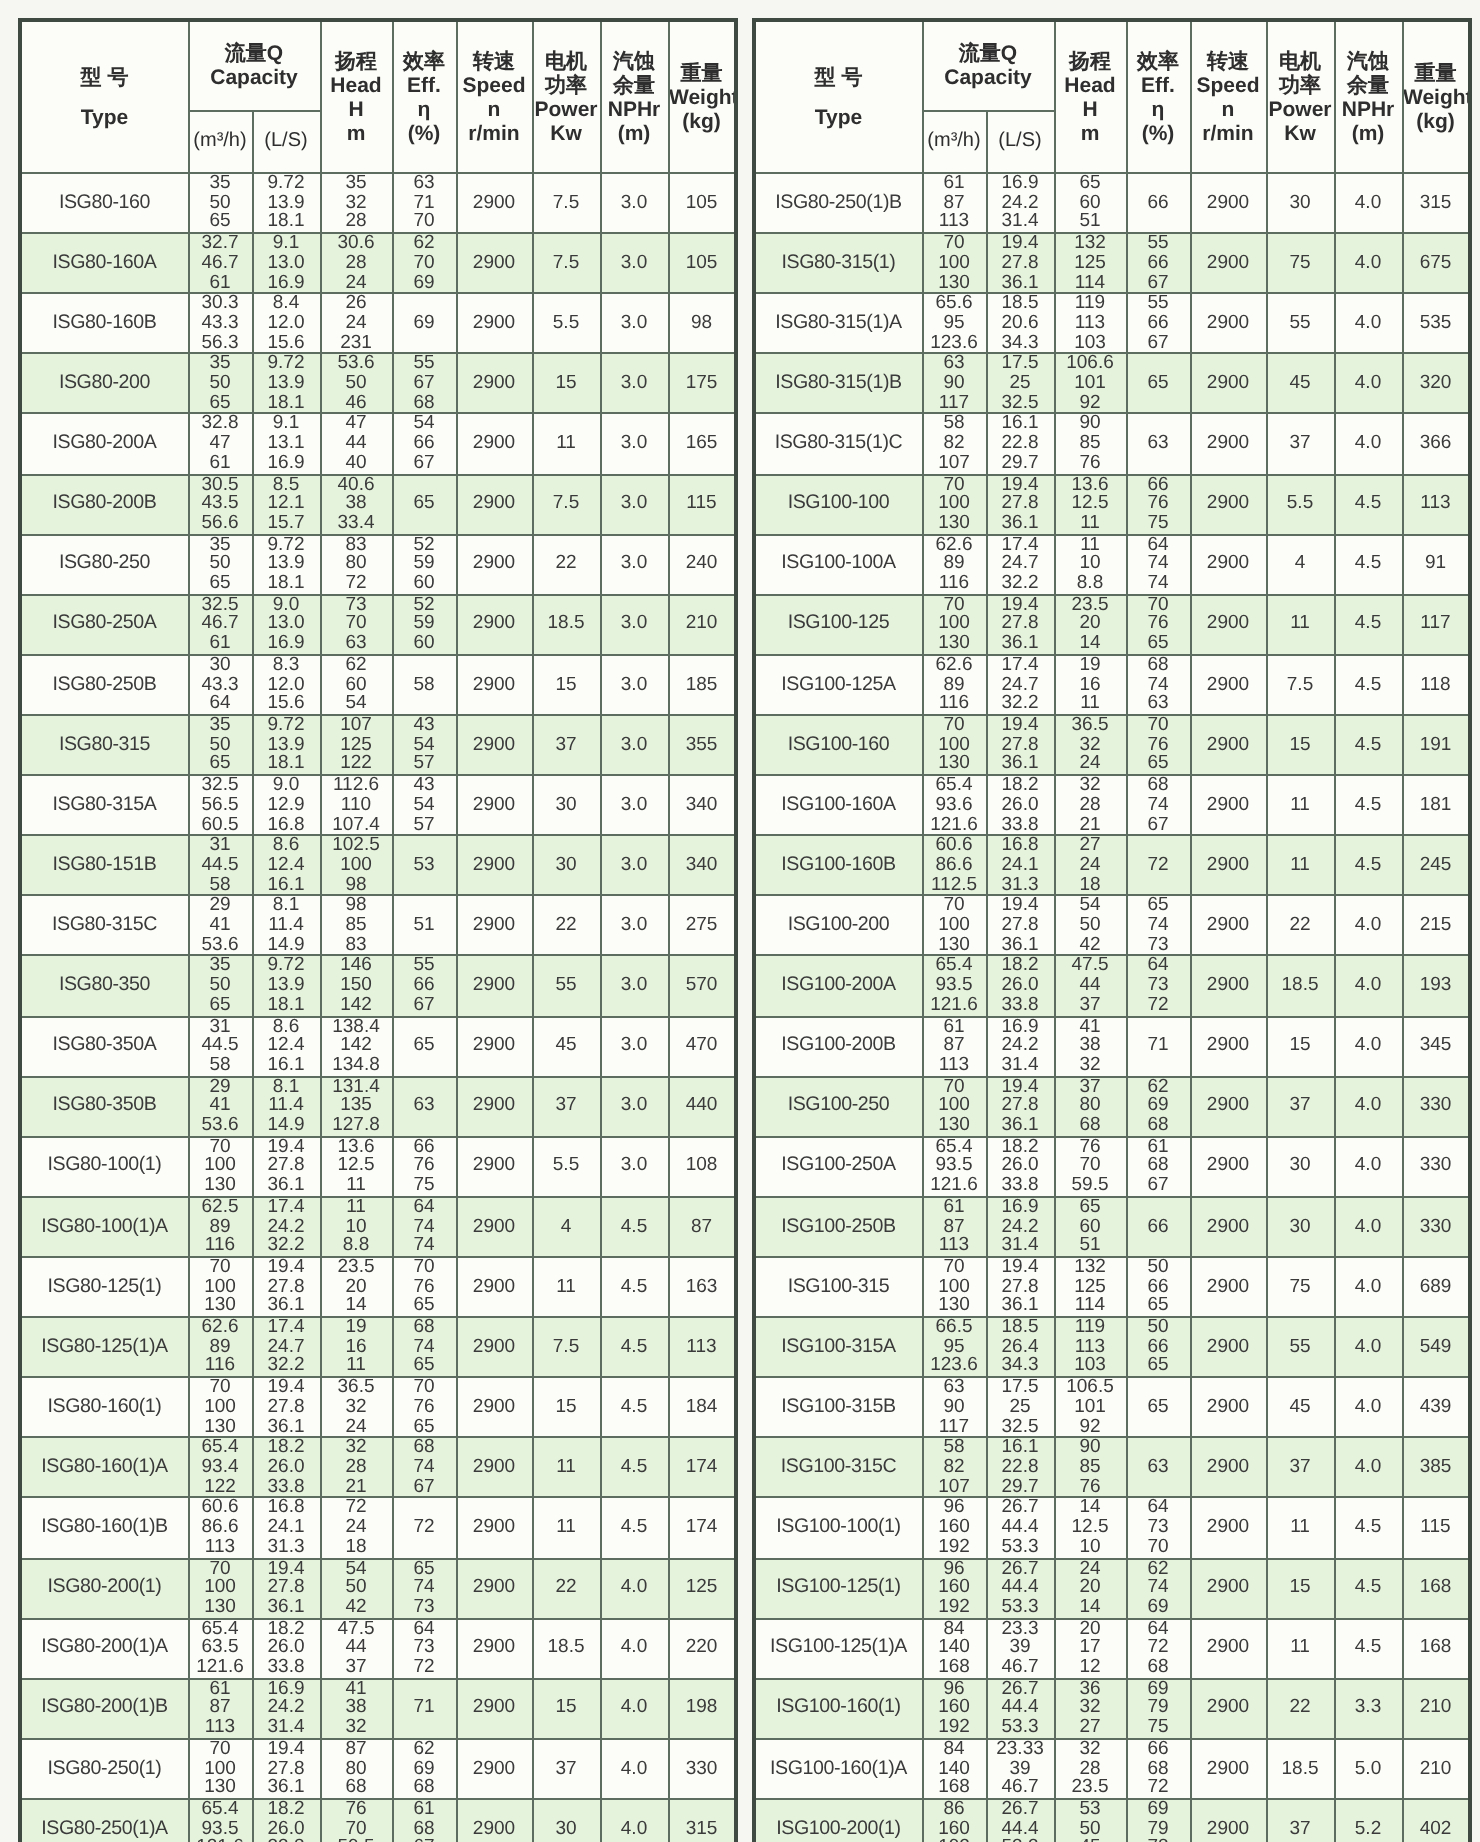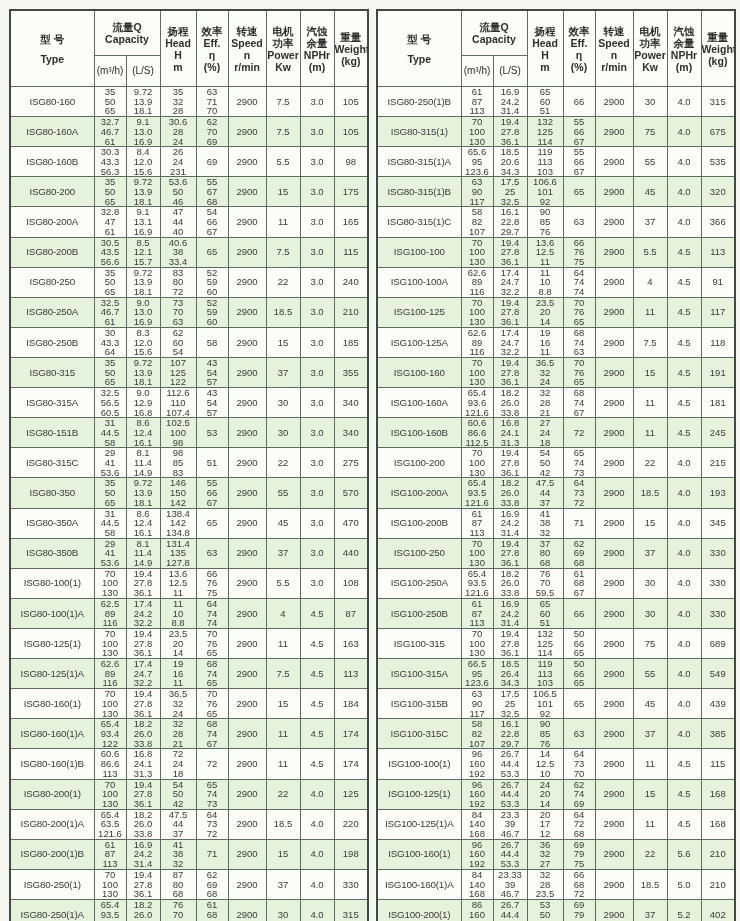--- a/index.html
+++ b/index.html
@@ -1563,21 +1563,21 @@
             <div>32</div>
             <div>27</div>
           </td>
           <td class="stack">
             <div>69</div>
             <div>79</div>
             <div>75</div>
           </td>
           <td>2900</td>
           <td>22</td>
-          <td>5.6</td>
+          <td>3.3</td>
           <td>210</td>
         </tr>
         <tr>
           <td class="model">ISG100-160(1)A</td>
           <td class="stack">
             <div>84</div>
             <div>140</div>
             <div>168</div>
           </td>
           <td class="stack">

